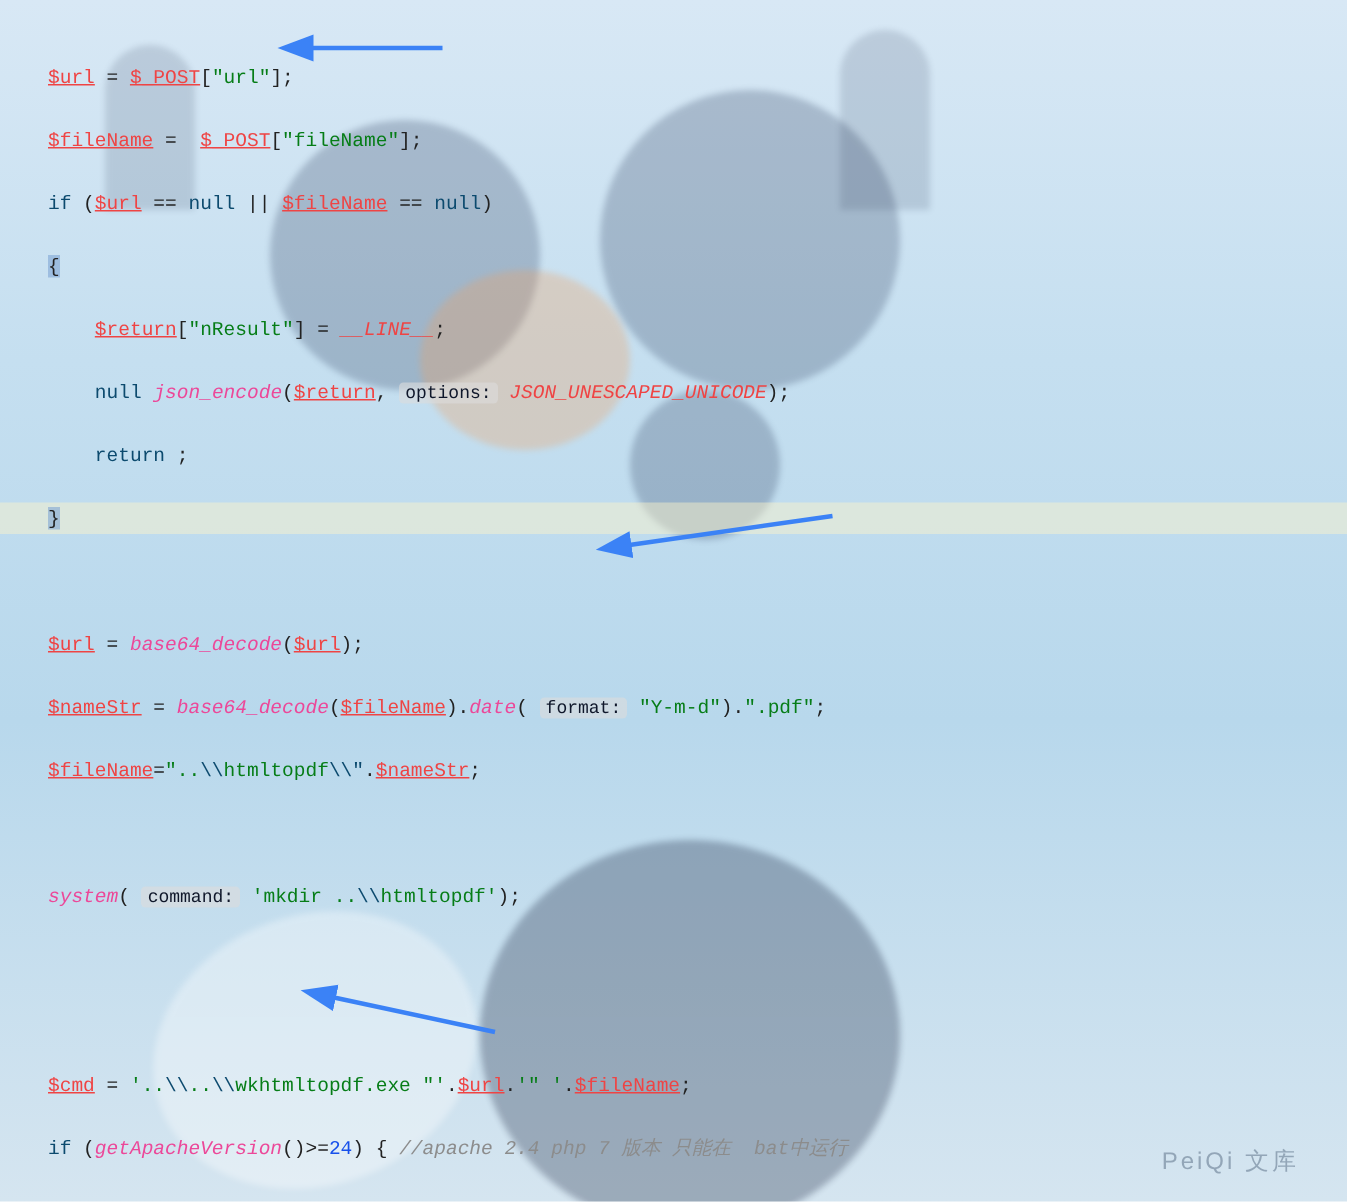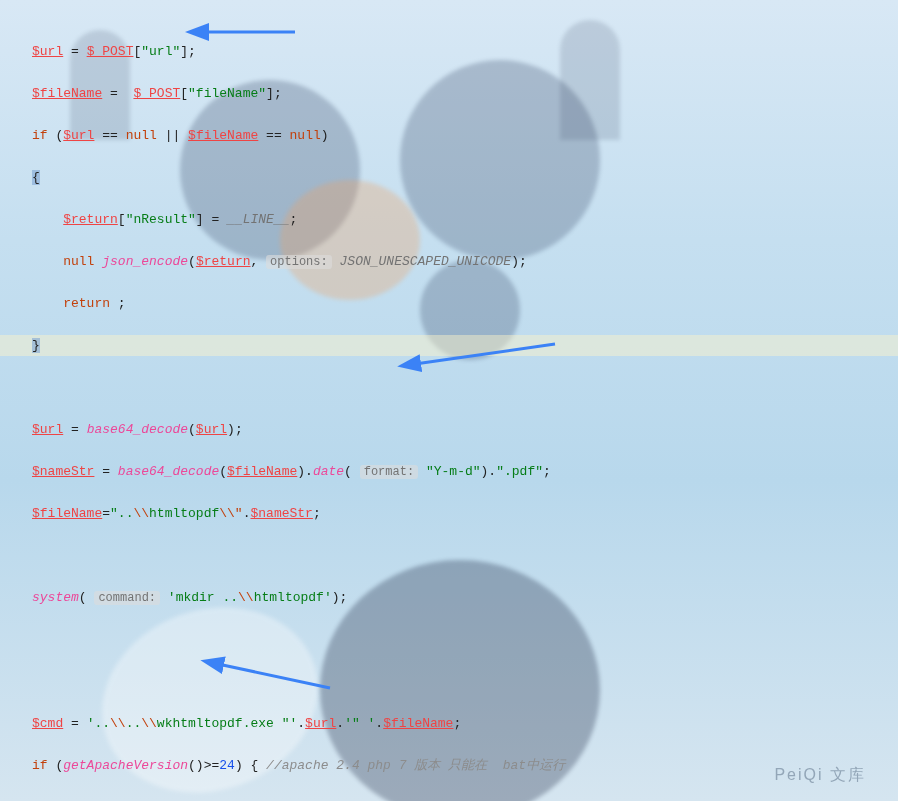--- a/index.html
+++ b/index.html
@@ -30,29 +30,29 @@
 
   .code {
     position: relative;
     padding: 20px 0 0 32px;
     white-space: pre;
   }
   .line { display:block; height:21px; }
   .line.hl { background: rgba(255,245,200,0.45); margin-left:-32px; padding-left:32px; }
 
   .var { color: #ef4444; text-decoration: underline; }
-  .kw  { color: #c2410c; }
+  .kw  { color: #0c4a6e; }
   .str { color: #067d17; }
   .strdq { color: #067d17; }
   .fn  { font-style: italic; color: #ec4899; }
   .num { color: #1750eb; }
   .cmt { color: #8c8c8c; font-style: italic; }
-  .const { color: #737373; font-style: italic; }
+  .const { color: #ef4444; font-style: italic; }
   .p   { color: #222; }
-  .hint { color: #737373; background: rgba(220,220,220,0.6); border-radius: 3px; padding: 0 4px; font-style: normal; font-size:12px; }
+  .hint { color: #0f172a; background: rgba(220,220,220,0.6); border-radius: 3px; padding: 0 4px; font-style: normal; font-size:12px; }
 
   .cursor-b { background: rgba(120,160,210,0.55); }
 
   .arrow { position: absolute; }
   .arrow svg { overflow: visible; }
 
   .watermark {
     position: absolute;
     bottom: 16px;
     right: 32px;

